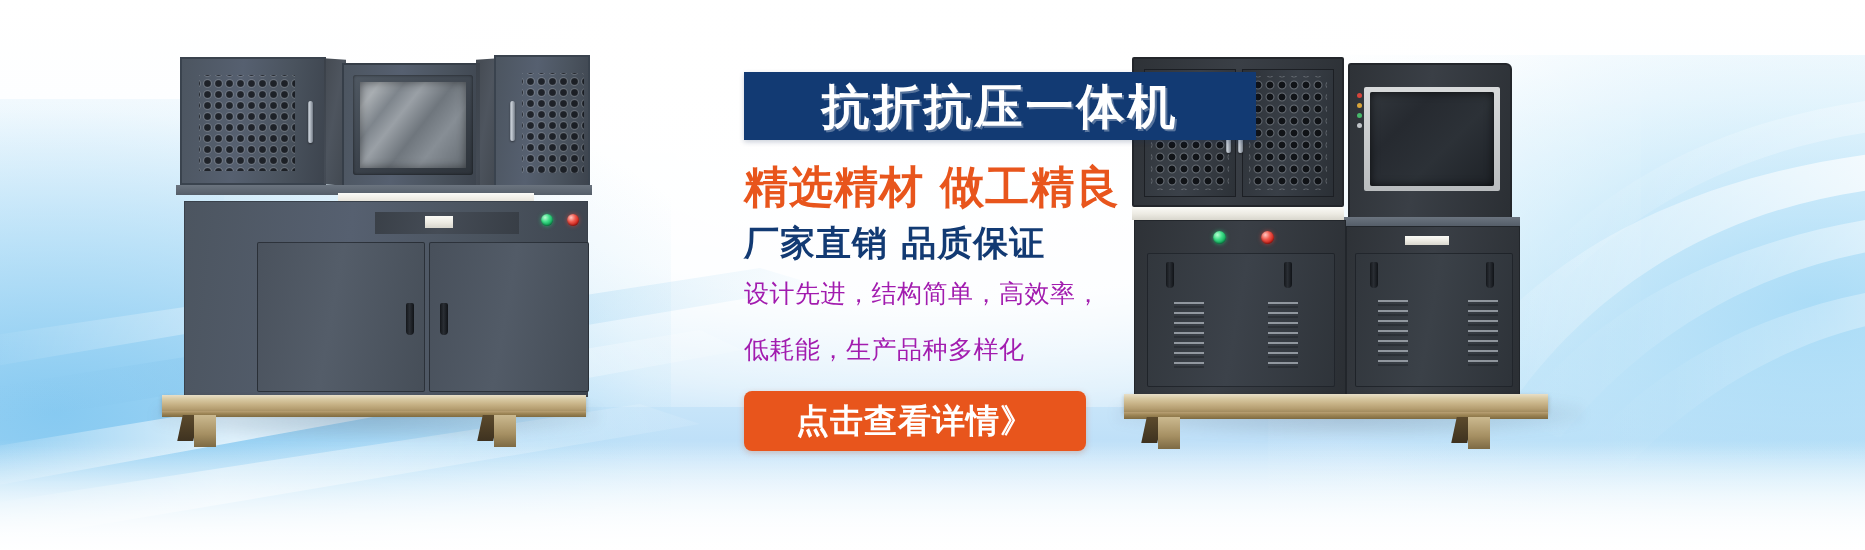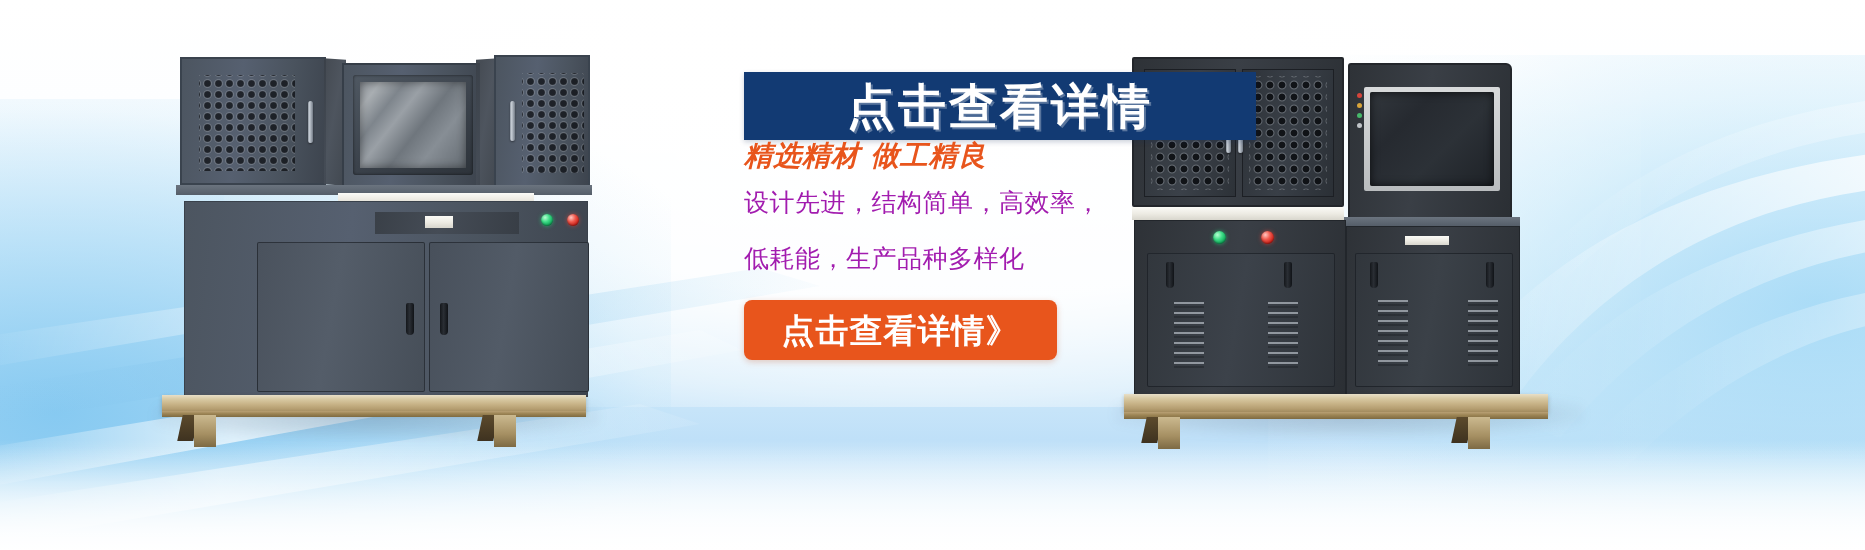--- a/index.html
+++ b/index.html
@@ -74,27 +74,27 @@
   .title-text {
     color:#ffffff;
     font-size:48px;
     font-weight:bold;
     letter-spacing:3px;
     font-family:"DejaVu Sans","Liberation Sans", sans-serif;
     text-shadow:2px 2px 0 rgba(255,255,255,0.30);
     line-height:1;
   }
   .line-orange {
+    margin-top:22px;
     color:#e8551c;
-    font-size:28px;
+    font-size:44px;
     font-weight:bold;
     letter-spacing:1px;
     font-family:"DejaVu Sans","Liberation Sans", sans-serif;
     line-height:1.15;
-    font-style:italic;
   }
   .line-navy {
     margin-top:10px;
     color:#123a73;
     font-size:35px;
     font-weight:bold;
     letter-spacing:1px;
     font-family:"DejaVu Sans","Liberation Sans", sans-serif;
     line-height:1.15;
   }
@@ -102,21 +102,21 @@
     margin-top:12px;
     color:#a21caf;
     font-size:25px;
     font-weight:normal;
     letter-spacing:0.5px;
     line-height:1.52;
     font-family:"DejaVu Sans","Liberation Sans", sans-serif;
   }
   .cta-button {
     margin-top:22px;
-    width:313px; height:60px;
+    width:342px; height:60px;
     background:#e8551c;
     border-radius:8px;
     display:flex; align-items:center; justify-content:center;
     cursor:pointer;
     box-shadow:0 2px 6px rgba(190,70,20,0.26);
   }
   .cta-text {
     color:#ffffff;
     font-size:33px;
     font-weight:bold;
@@ -378,25 +378,26 @@
     <div class="m-part pallet-leg" style="left:40px; top:372px; width:22px; height:32px;"></div>
     <div class="m-part leg-shadow" style="left:336px; top:372px; width:16px; height:26px; transform:skewX(-12deg);"></div>
     <div class="m-part pallet-leg" style="left:350px; top:372px; width:22px; height:32px;"></div>
   </div>
 
   <div class="bg-bottom-fade"></div>
 
   <div class="text-block">
 
     <div class="title-bar">
-      <span class="title-text">点击查看详情</span>
+      <span class="title-text">抗折抗压一体机</span>
     </div>
 
     <div class="line-orange">精选精材 做工精良</div>
 
+    <div class="line-navy">厂家直销  品质保证</div>
 
     <div class="line-desc">设计先进，结构简单，高效率，</div>
     <div class="line-desc" style="margin-top:18px;">低耗能，生产品种多样化</div>
 
     <div class="cta-button">
       <span class="cta-text">点击查看详情》</span>
     </div>
   </div>
 
 </div>

